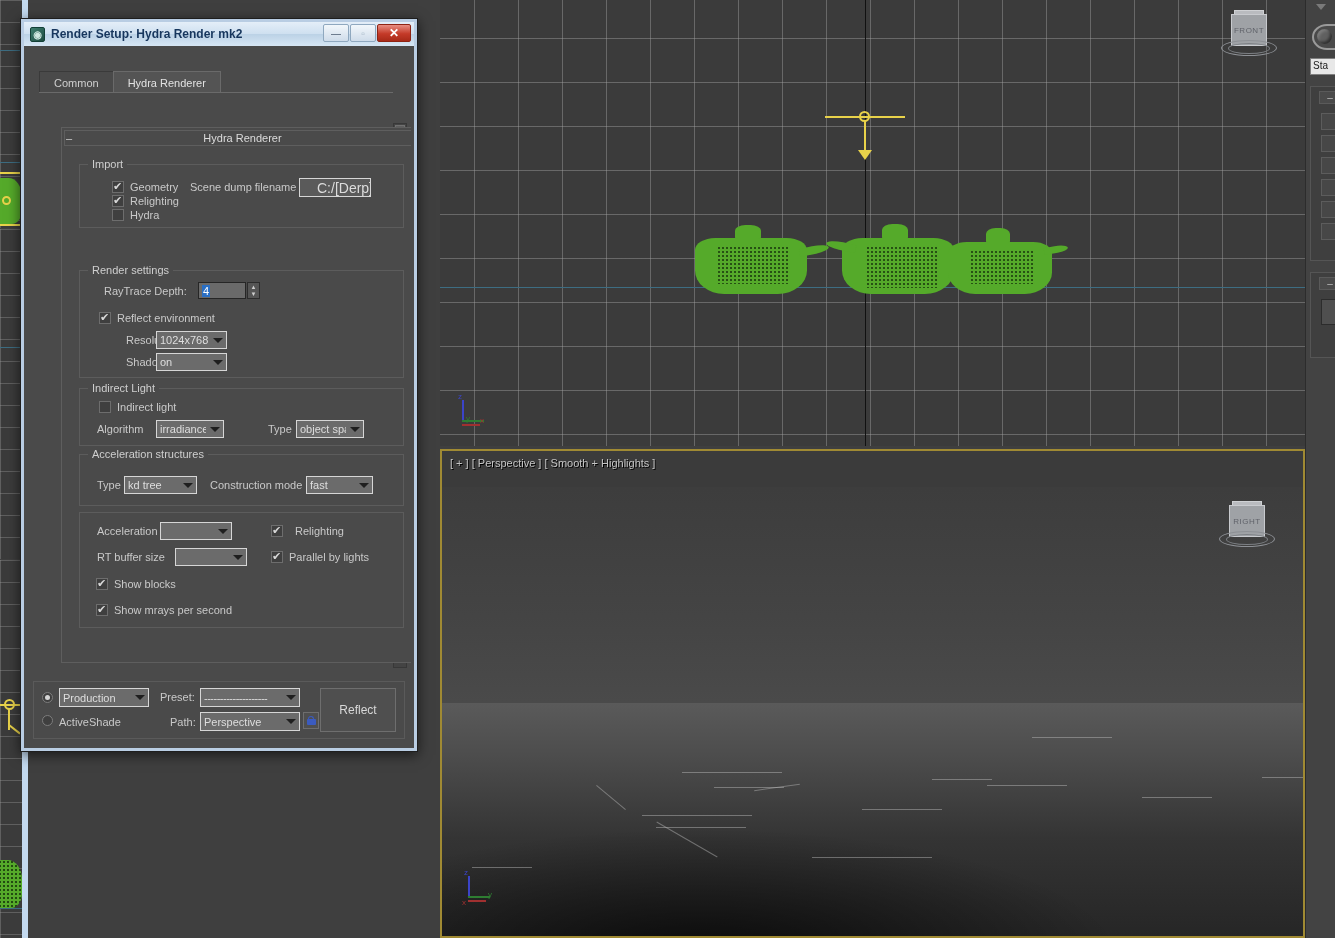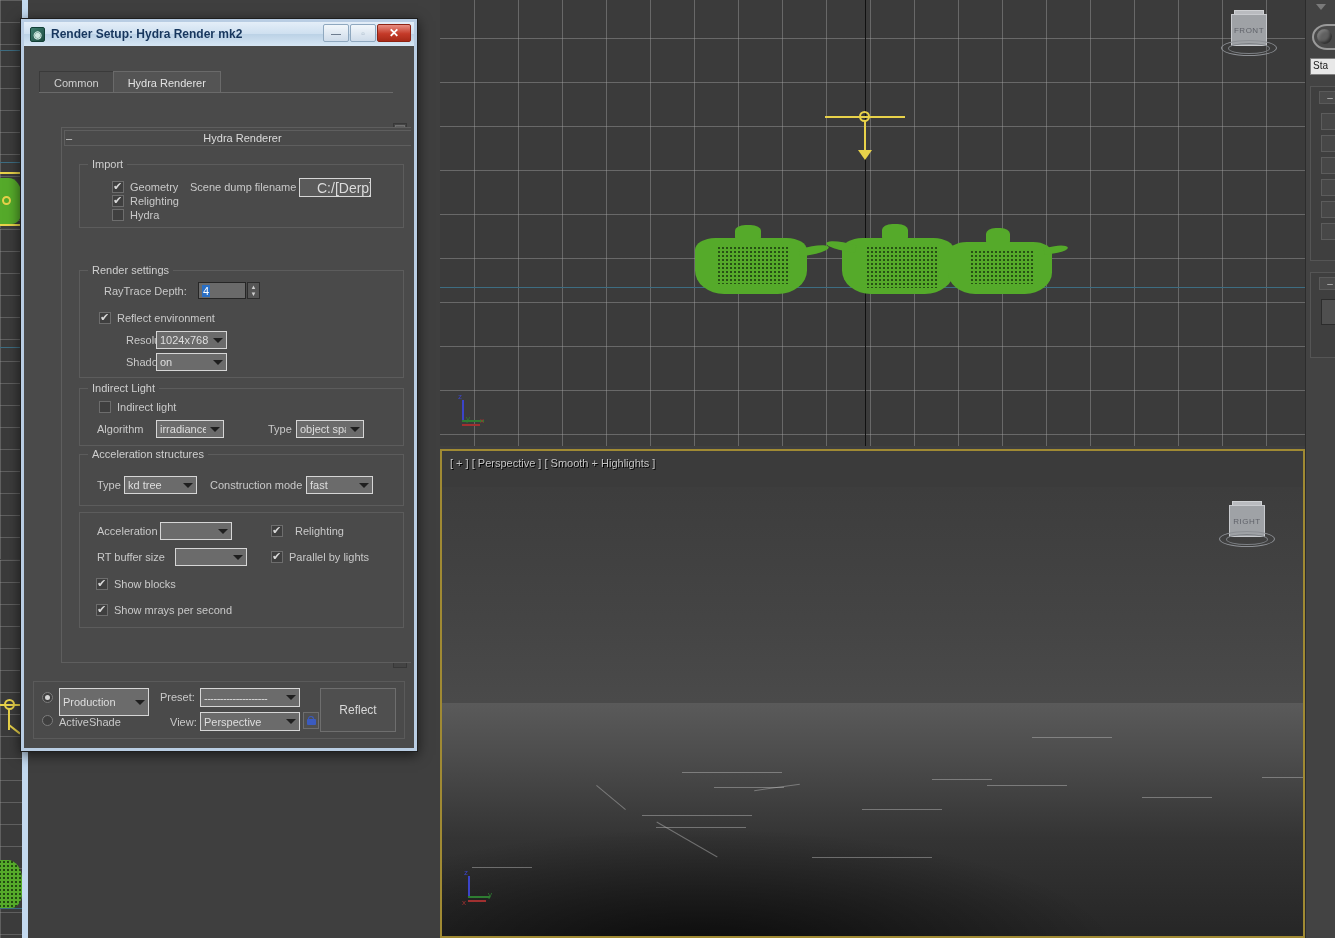--- a/index.html
+++ b/index.html
@@ -622,35 +622,35 @@
             <div class="cb checked" style="left:16px;top:65px"></div>
             <div class="lbl" style="left:34px;top:65px">Show blocks</div>
 
             <div class="cb checked" style="left:16px;top:91px"></div>
             <div class="lbl" style="left:34px;top:91px">Show mrays per second</div>
           </div>
         </div>
 
         <div class="bottom-bar">
           <div class="radio on" style="left:8px;top:10px"></div>
-          <div class="combo" style="left:25px;top:6px;width:90px;height:28px">
+          <div class="combo" style="left:25px;top:6px;width:90px;height:19px">
             <span class="cval">Production</span>
             <span class="carrow"></span>
           </div>
 
           <div class="radio" style="left:8px;top:33px"></div>
           <div class="lbl" style="left:25px;top:34px">ActiveShade</div>
 
           <div class="lbl" style="left:126px;top:9px">Preset:</div>
           <div class="combo" style="left:166px;top:6px;width:100px;height:19px">
             <span class="cval dashline">--------------------</span>
             <span class="carrow"></span>
           </div>
 
-          <div class="lbl" style="left:136px;top:34px">View:</div>
+          <div class="lbl" style="left:136px;top:34px">Path:</div>
           <div class="combo" style="left:166px;top:30px;width:100px;height:19px">
             <span class="cval">Perspective</span>
             <span class="carrow"></span>
           </div>
           <div class="lockbtn" style="left:269px;top:30px">
             <div style="display:flex;flex-direction:column;align-items:center">
               <div class="shackle"></div>
               <div class="bodyb"></div>
             </div>
           </div>

